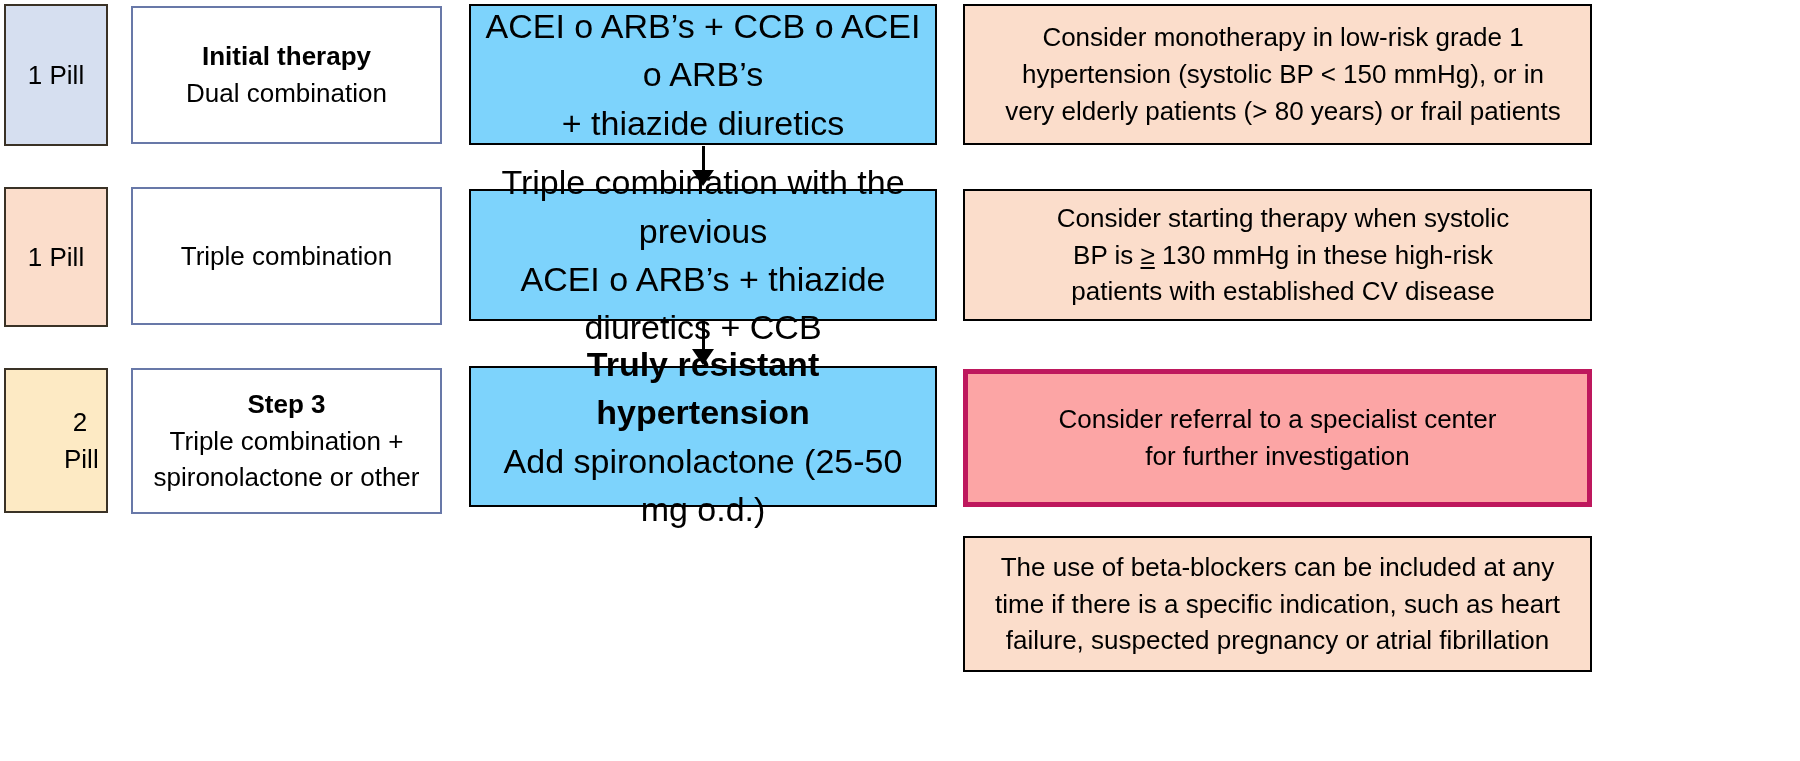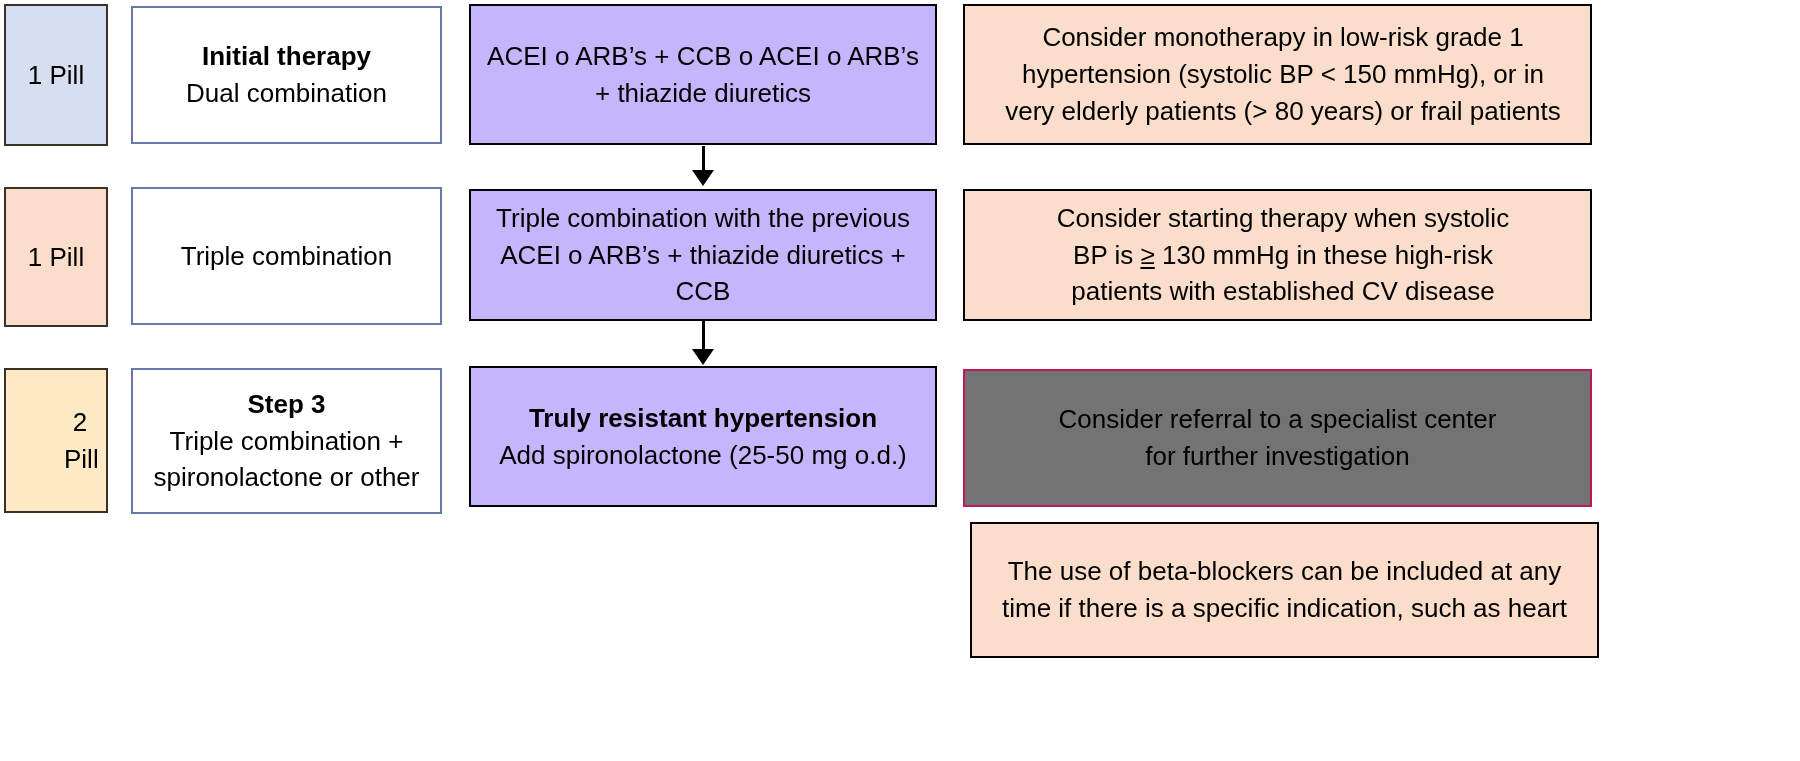--- a/index.html
+++ b/index.html
@@ -49,40 +49,40 @@
     font-size: 26px;
   }
   .step .title {
     font-weight: bold;
     display: block;
   }
   .step .sub { display: block; }
 
   
   .therapy {
-    background: #c4b5fd;
+    background: #7dd3fc;
     border: 2.5px solid #000000;
-    font-size: 26px;
+    font-size: 34px;
   }
   .therapy .title { font-weight: bold; display: block; }
   .therapy .sub  { display: block; }
   .therapy .l1, .therapy .l2 { display: block; }
 
   
   .note {
     background: #fbddcb;
     border: 2.5px solid #000000;
     font-size: 26px;
   }
   .note .l { display: block; }
 
   
   .note-white {
-    background: #737373;
-    border: 2px solid #be185d;
+    background: #fca5a5;
+    border: 5px solid #be185d;
     font-size: 26px;
   }
   .note-white .l { display: block; }
 
   
   .arrow {
     position: absolute;
   }
   .arrow .shaft {
     position: absolute;
@@ -193,20 +193,21 @@
     </div>
   </div>
 
   <div class="box note-white" style="left:963px; top:369px; width:629px; height:138px;">
     <div class="inner">
       <span class="l">Consider referral to a specialist center</span>
       <span class="l">for further investigation</span>
     </div>
   </div>
 
-  <div class="box note" style="left:963px; top:522px; width:629px; height:136px;margin-left:7px;">
+  <div class="box note" style="left:963px; top:536px; width:629px; height:136px;">
     <div class="inner">
       <span class="l">The use of beta-blockers can be included at any</span>
       <span class="l">time if there is a specific indication, such as heart</span>
+      <span class="l">failure, suspected pregnancy or atrial fibrillation</span>
     </div>
   </div>
 
 </div>
 
 </body></html>

